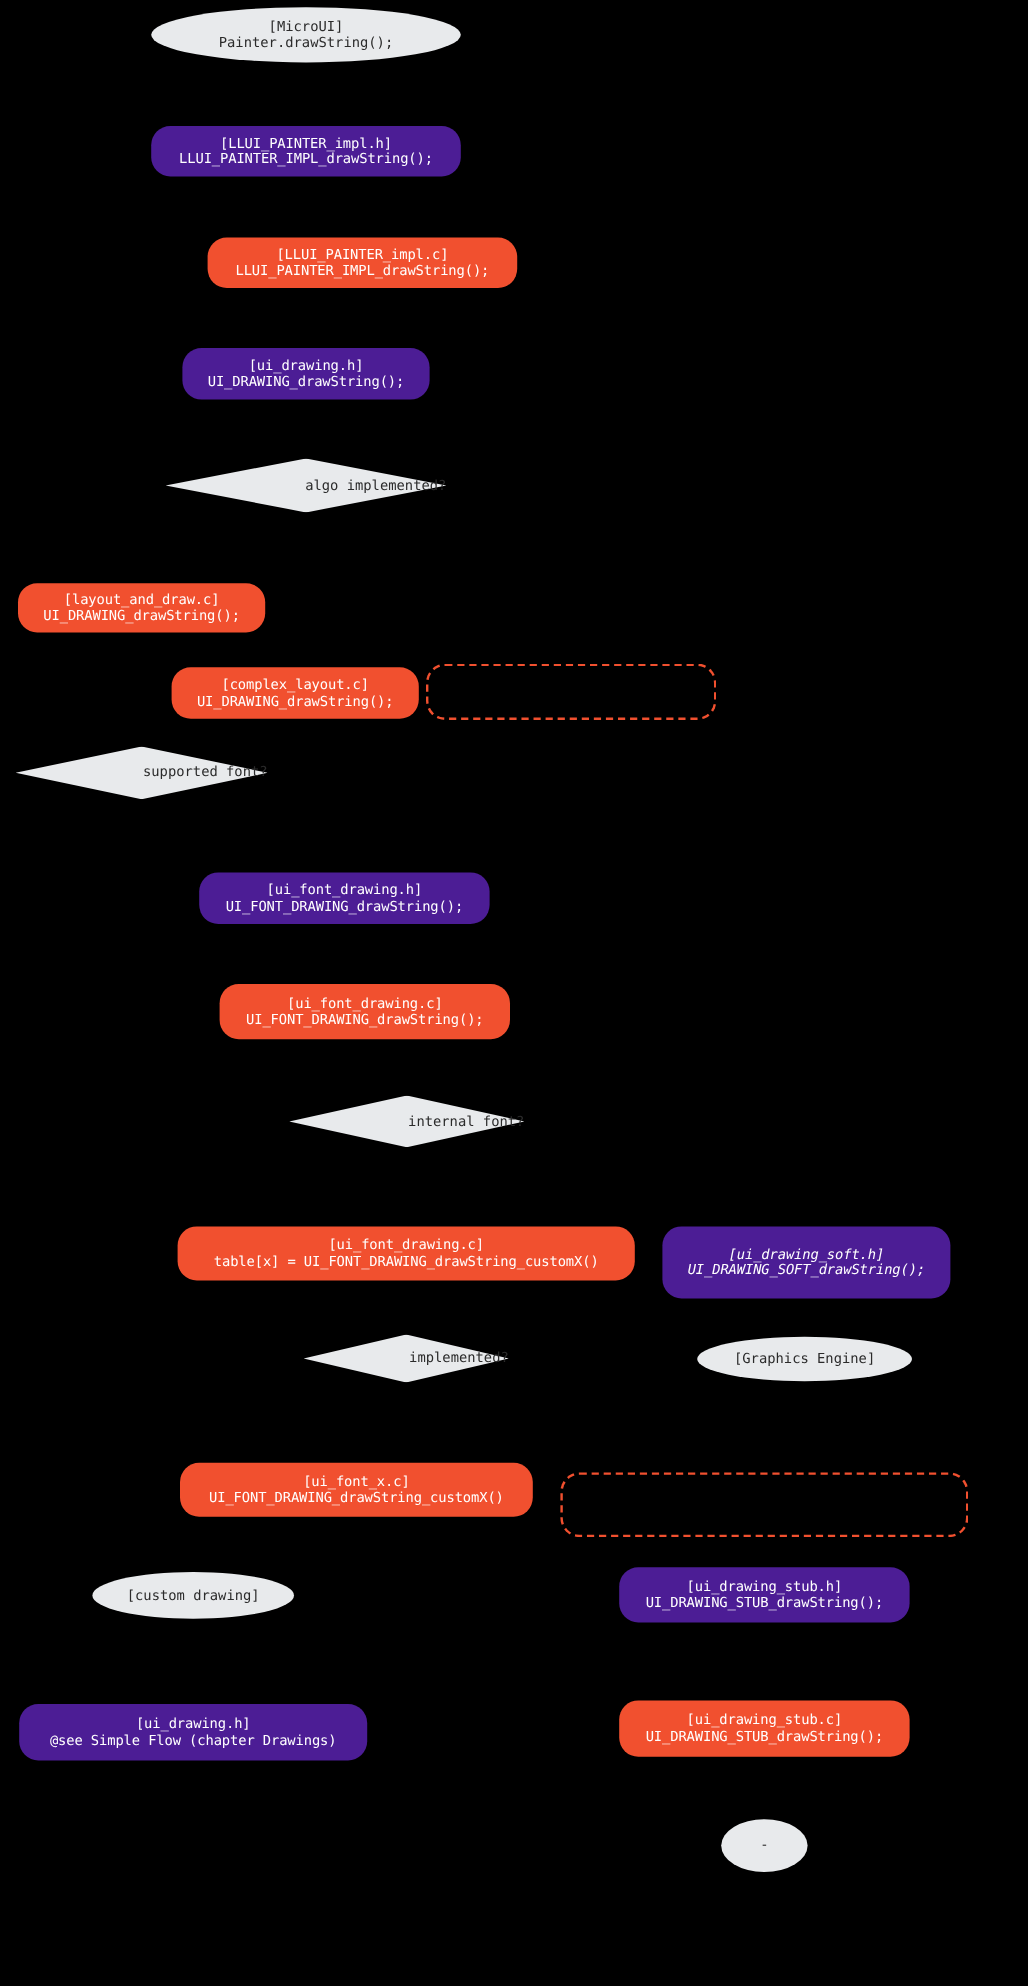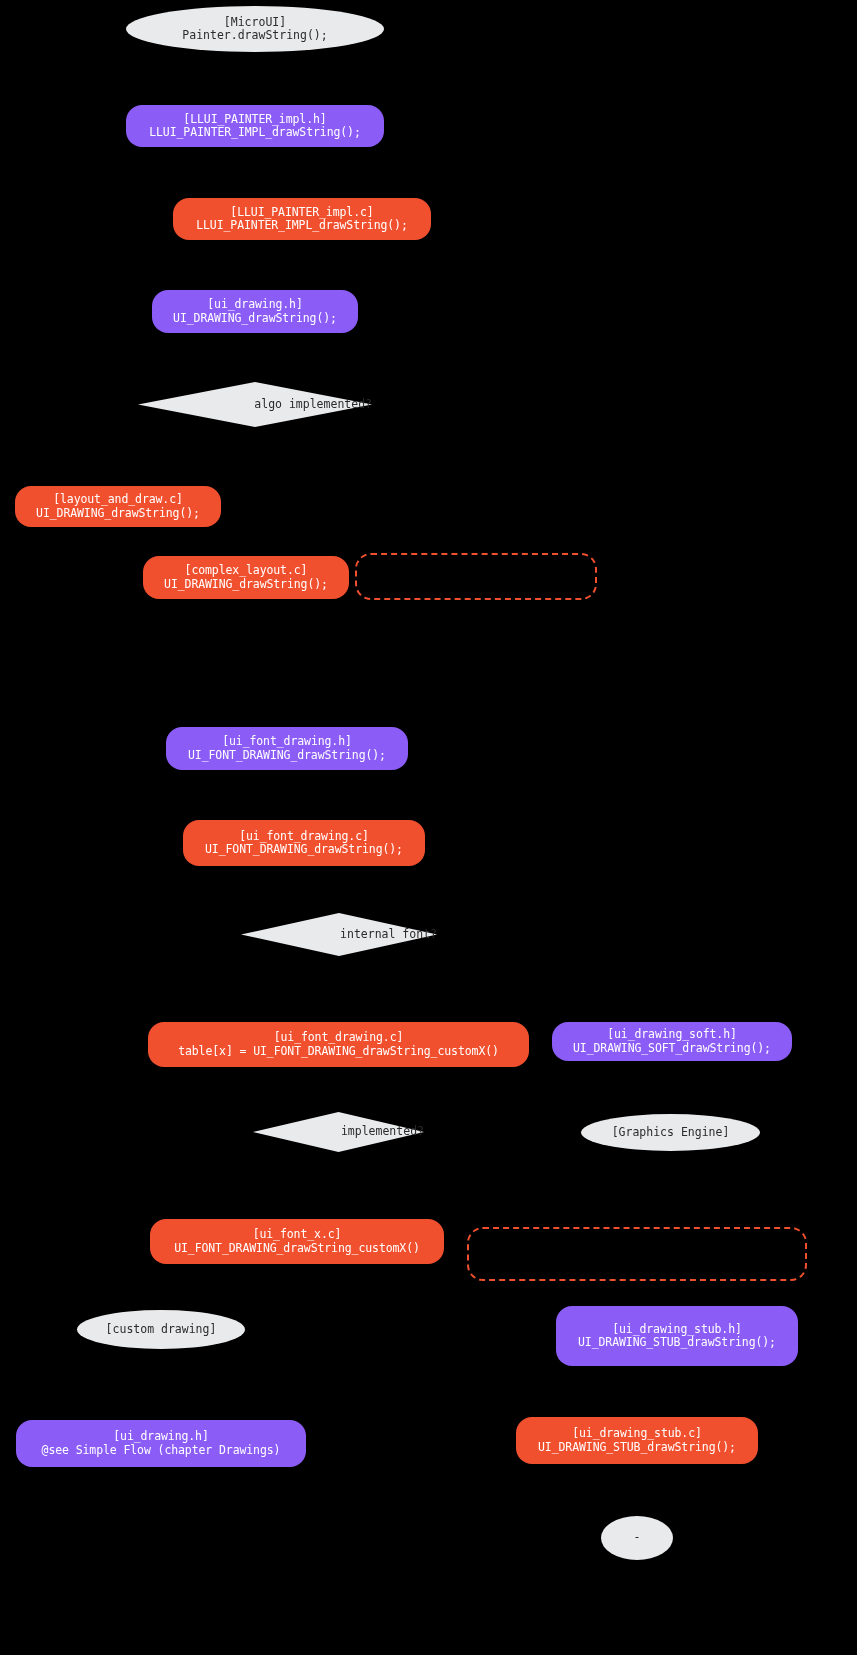--- a/index.html
+++ b/index.html
@@ -37,21 +37,21 @@
   .node .ln {
     display: block;
   }
   
   .box {
     border-radius: 16px;
     font-size: 11.5px;
     letter-spacing: -0.1px;
   }
   .box.cyan {
-    background: #8b5cf6;
+    background: #4c1d95;
     color: #FFFFFF;
   }
   .box.red {
     background: #F1502F;
     color: #FFFFFF;
   }
   
   .box.dashed {
     background: transparent;
     border: 2px dashed #F1502F;
@@ -151,20 +151,24 @@
 
   <div class="node box red" style="left:143px; top:556px; width:206px; height:43px;">
     <span class="ln">[complex_layout.c]</span>
     <span class="ln">UI_DRAWING_drawString();</span>
   </div>
 
   <div class="node box dashed" style="left:355px; top:553px; width:242px; height:47px;">
     <span class="ln"></span>
   </div>
 
+  <div class="node diamond" style="left:13px; top:622px; width:210px; height:44px;">
+    <span class="dshape"></span>
+    <span class="dlabel">supported font?</span>
+  </div>
 
   <div class="node box cyan" style="left:166px; top:727px; width:242px; height:43px;">
     <span class="ln">[ui_font_drawing.h]</span>
     <span class="ln">UI_FONT_DRAWING_drawString();</span>
   </div>
 
   <div class="node box red" style="left:183px; top:820px; width:242px; height:46px;">
     <span class="ln">[ui_font_drawing.c]</span>
     <span class="ln">UI_FONT_DRAWING_drawString();</span>
   </div>
@@ -172,21 +176,21 @@
   <div class="node diamond" style="left:241px; top:913px; width:196px; height:43px;">
     <span class="dshape"></span>
     <span class="dlabel">internal font?</span>
   </div>
 
   <div class="node box red" style="left:148px; top:1022px; width:381px; height:45px;">
     <span class="ln">[ui_font_drawing.c]</span>
     <span class="ln">table[x] = UI_FONT_DRAWING_drawString_customX()</span>
   </div>
 
-  <div class="node box cyan" style="left:552px; top:1022px; width:240px; height:39px;">
+  <div class="node box cyan" style="left:552px; top:1022px; width:240px; height:60px;font-style:italic;">
     <span class="ln">[ui_drawing_soft.h]</span>
     <span class="ln">UI_DRAWING_SOFT_drawString();</span>
   </div>
 
   <div class="node diamond" style="left:253px; top:1112px; width:171px; height:40px;">
     <span class="dshape"></span>
     <span class="dlabel">implemented?</span>
   </div>
 
   <div class="node ellipse" style="left:581px; top:1114px; width:179px; height:37px;">
@@ -199,21 +203,21 @@
   </div>
 
   <div class="node box dashed" style="left:467px; top:1227px; width:340px; height:54px;">
     <span class="ln"></span>
   </div>
 
   <div class="node ellipse" style="left:77px; top:1310px; width:168px; height:39px;">
     <span class="ln">[custom drawing]</span>
   </div>
 
-  <div class="node box cyan" style="left:516px; top:1306px; width:242px; height:60px;margin-left:40px;">
+  <div class="node box cyan" style="left:516px; top:1306px; width:242px; height:46px;">
     <span class="ln">[ui_drawing_stub.h]</span>
     <span class="ln">UI_DRAWING_STUB_drawString();</span>
   </div>
 
   <div class="node box cyan" style="left:16px; top:1420px; width:290px; height:47px;">
     <span class="ln">[ui_drawing.h]</span>
     <span class="ln">@see Simple Flow (chapter Drawings)</span>
   </div>
 
   <div class="node box red" style="left:516px; top:1417px; width:242px; height:47px;">

